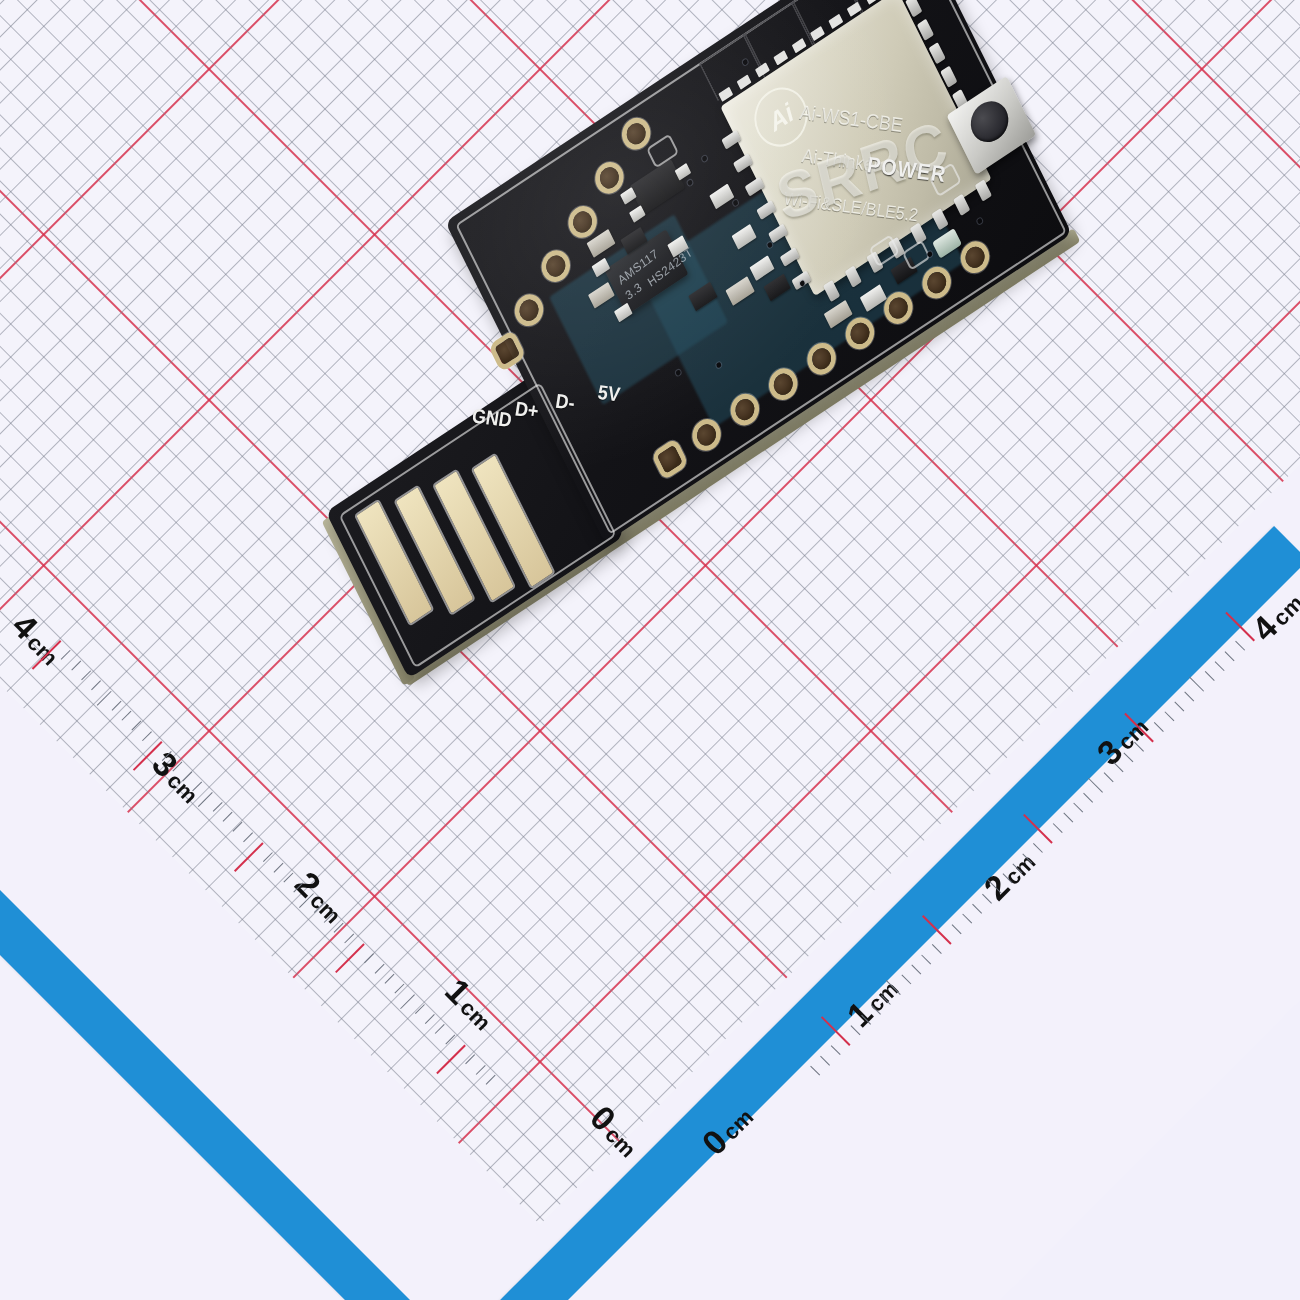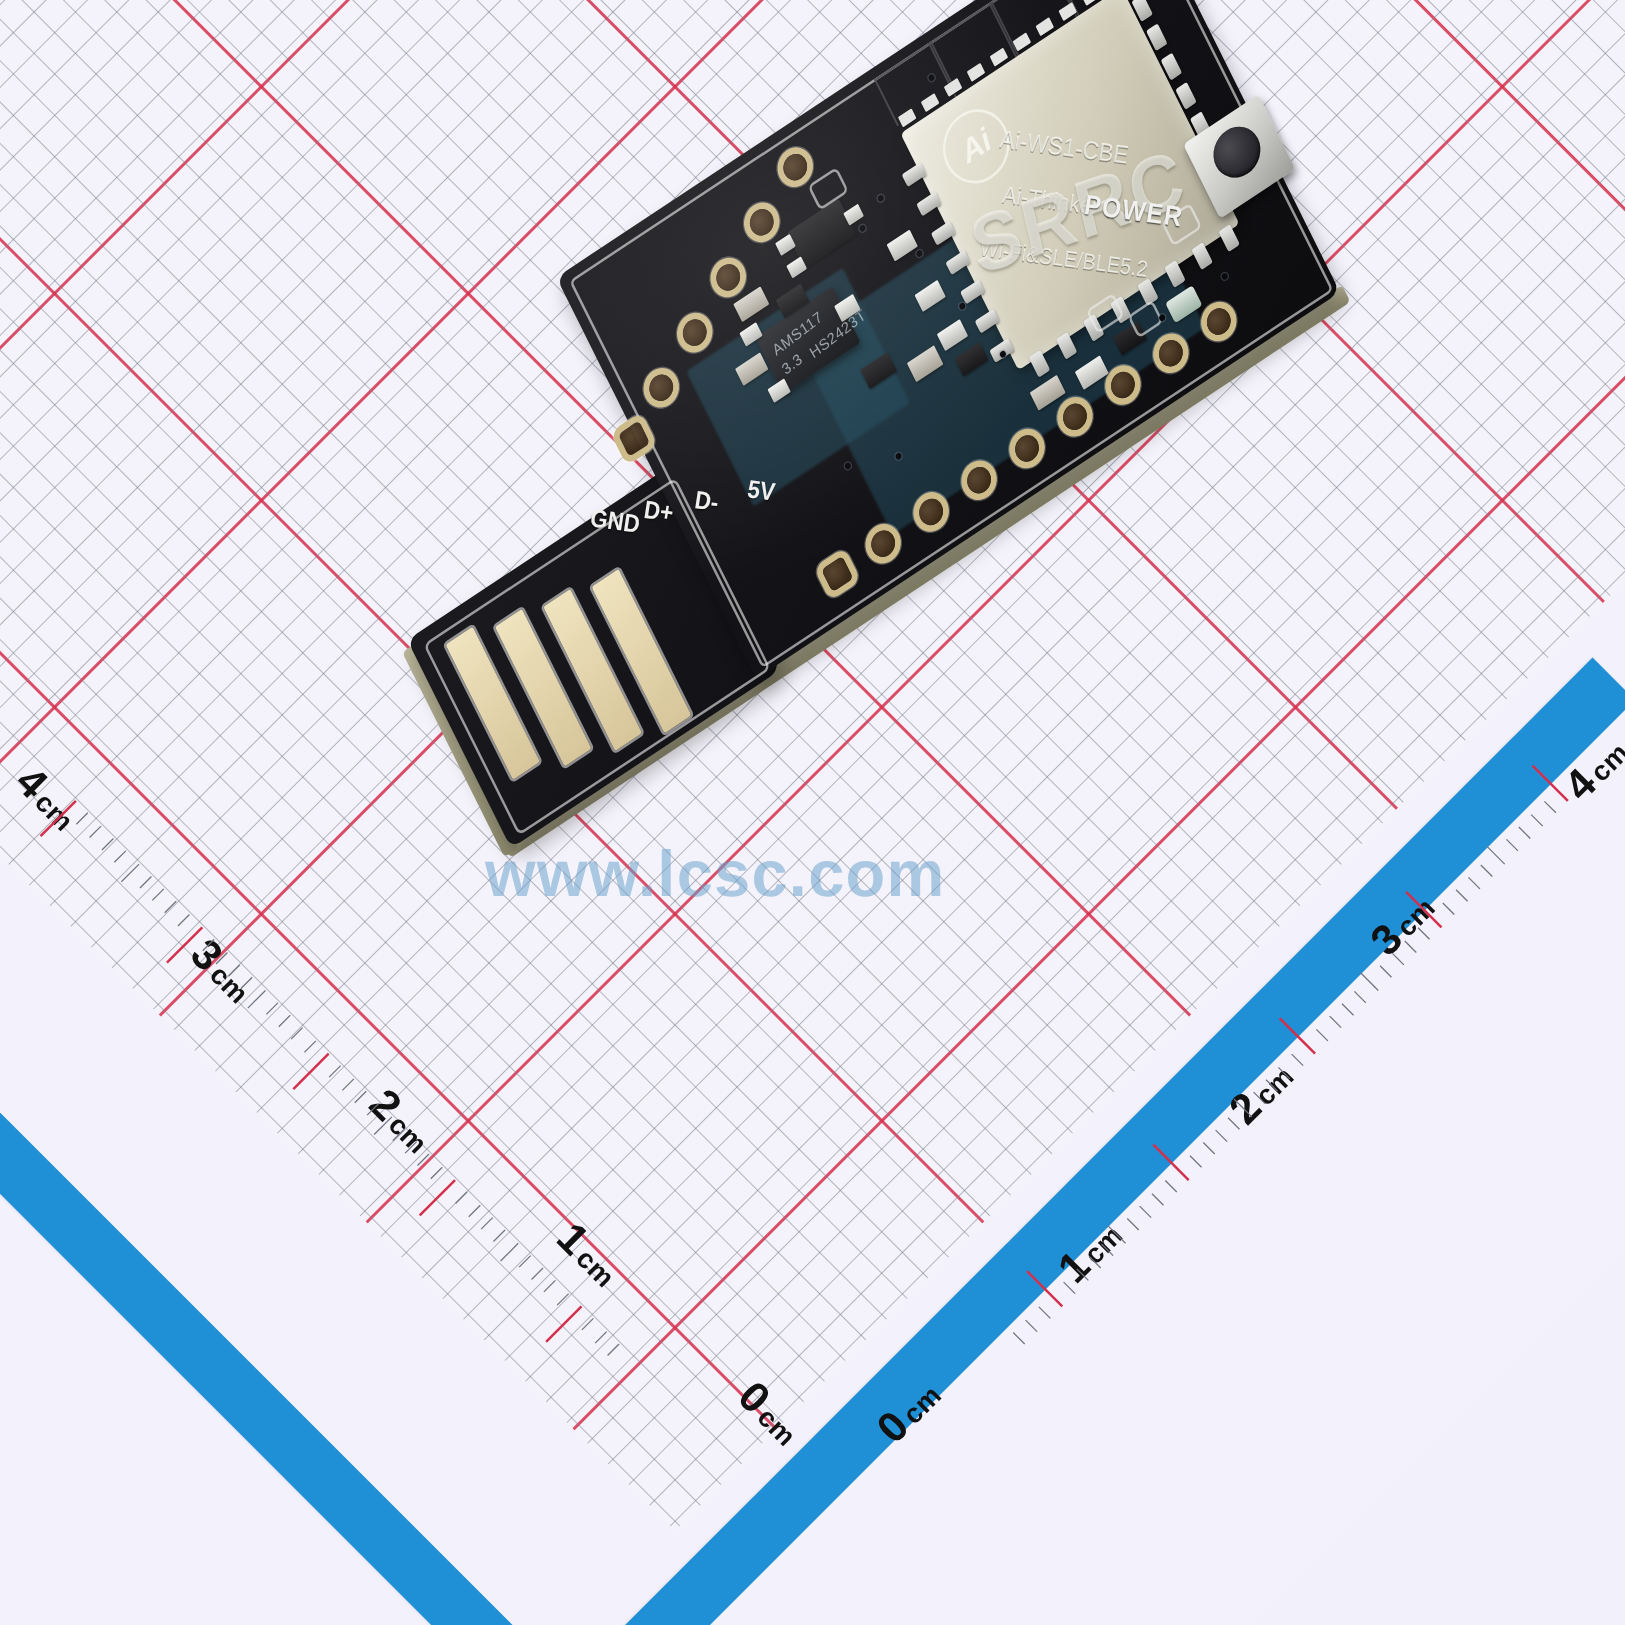--- a/index.html
+++ b/index.html
@@ -411,21 +411,20 @@
       <div class="silktxt" style="left:4px;top:168px;font-size:19px;transform:rotate(38deg);transform-origin:0 0;">GND</div>
       <div class="silktxt" style="left:46px;top:186px;font-size:19px;transform:rotate(38deg);transform-origin:0 0;">D+</div>
       <div class="silktxt" style="left:86px;top:202px;font-size:19px;transform:rotate(38deg);transform-origin:0 0;">D-</div>
       <div class="silktxt" style="left:128px;top:218px;font-size:19px;transform:rotate(38deg);transform-origin:0 0;">5V</div>
 
       <div class="silk-outline" style="left:-168px;top:186px;width:238px;height:166px;border-radius:6px;"></div>
     </div>
   </div>
 
   <div class="wm">
-    <div class="wm-url">www.lcsc.com</div>
   </div>
 
 <div class="ruler" style="left: 60px; top: 640px; transform: rotate(45deg);">
       <div class="tick major" style="left: 0px; top: 0px; width: 2px; height: 40px;"></div>
       <div class="tick" style="left: 14.3px; top: 0px; width: 1px; height: 13px;"></div>
       <div class="tick" style="left: 28.6px; top: 0px; width: 1px; height: 13px;"></div>
       <div class="tick" style="left: 42.9px; top: 0px; width: 1px; height: 13px;"></div>
       <div class="tick" style="left: 57.2px; top: 0px; width: 1px; height: 13px;"></div>
       <div class="tick" style="left: 71.5px; top: 0px; width: 1px; height: 20px;"></div>
       <div class="tick" style="left: 85.8px; top: 0px; width: 1px; height: 13px;"></div>

